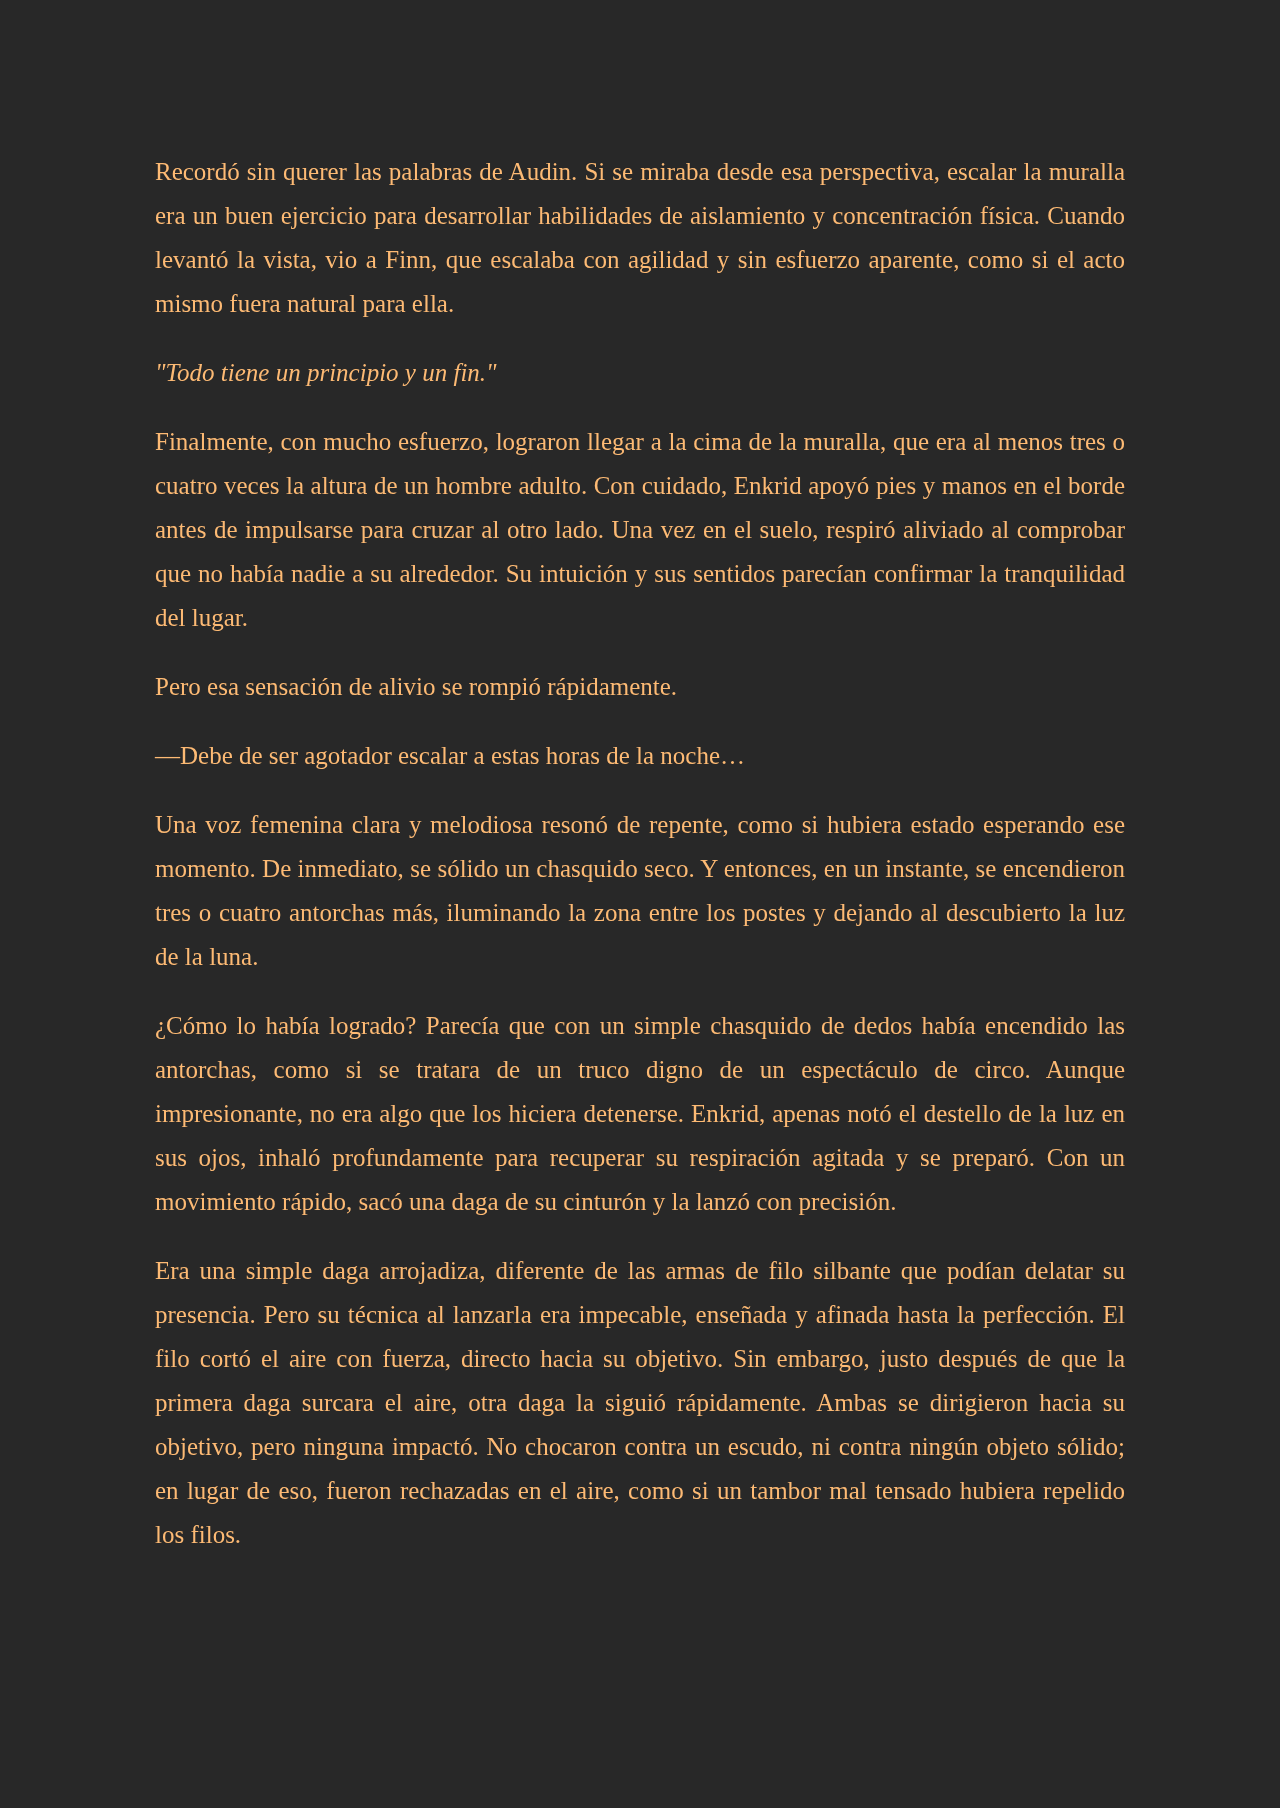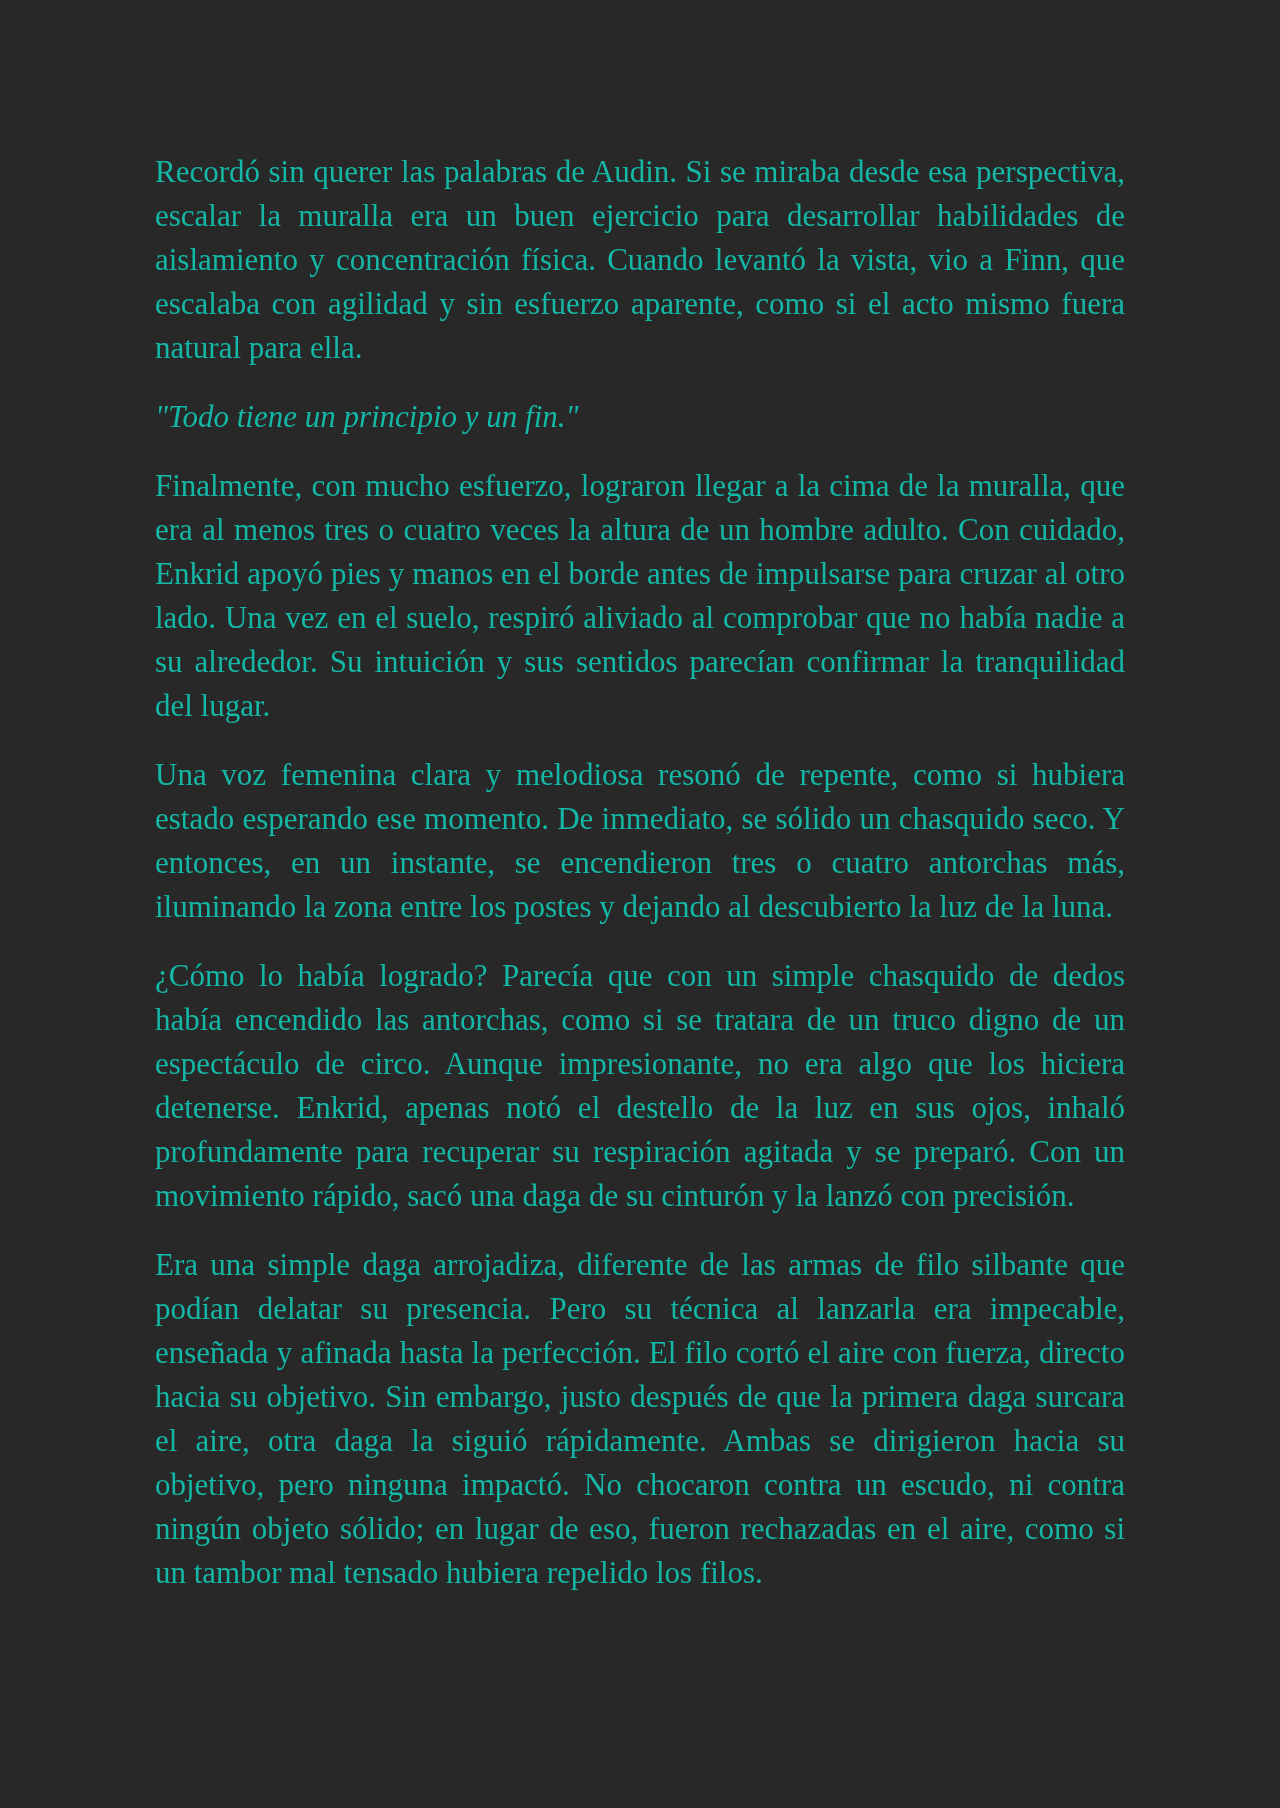--- a/index.html
+++ b/index.html
@@ -11,36 +11,38 @@
       width: 1280px;
       height: 1808px;
       overflow: hidden;
       position: relative;
     }
     .reader {
       position: absolute;
       left: 155px;
       top: 150px;
       width: 970px;
-      color: #14b8a6;
+      color: #fdba74;
       font-family: "Liberation Serif", "DejaVu Serif", serif;
-      font-size: 31px;
+      font-size: 25px;
       line-height: 44px;
       text-align: justify;
     }
     .reader p {
       margin: 0 0 25px 0;
     }
     .reader p.italic {
       font-style: italic;
     }
   </style>
 </head>
 <body>
 
 <main class="reader">
   <p>Recordó sin querer las palabras de Audin. Si se miraba desde esa perspectiva, escalar la muralla era un buen ejercicio para desarrollar habilidades de aislamiento y concentración física. Cuando levantó la vista, vio a Finn, que escalaba con agilidad y sin esfuerzo aparente, como si el acto mismo fuera natural para ella.</p>
   <p class="italic">"Todo tiene un principio y un fin."</p>
   <p>Finalmente, con mucho esfuerzo, lograron llegar a la cima de la muralla, que era al menos tres o cuatro veces la altura de un hombre adulto. Con cuidado, Enkrid apoyó pies y manos en el borde antes de impulsarse para cruzar al otro lado. Una vez en el suelo, respiró aliviado al comprobar que no había nadie a su alrededor. Su intuición y sus sentidos parecían confirmar la tranquilidad del lugar.</p>
+  <p>Pero esa sensación de alivio se rompió rápidamente.</p>
+  <p>—Debe de ser agotador escalar a estas horas de la noche…</p>
   <p>Una voz femenina clara y melodiosa resonó de repente, como si hubiera estado esperando ese momento. De inmediato, se sólido un chasquido seco. Y entonces, en un instante, se encendieron tres o cuatro antorchas más, iluminando la zona entre los postes y dejando al descubierto la luz de la luna.</p>
   <p>¿Cómo lo había logrado? Parecía que con un simple chasquido de dedos había encendido las antorchas, como si se tratara de un truco digno de un espectáculo de circo. Aunque impresionante, no era algo que los hiciera detenerse. Enkrid, apenas notó el destello de la luz en sus ojos, inhaló profundamente para recuperar su respiración agitada y se preparó. Con un movimiento rápido, sacó una daga de su cinturón y la lanzó con precisión.</p>
   <p>Era una simple daga arrojadiza, diferente de las armas de filo silbante que podían delatar su presencia. Pero su técnica al lanzarla era impecable, enseñada y afinada hasta la perfección. El filo cortó el aire con fuerza, directo hacia su objetivo. Sin embargo, justo después de que la primera daga surcara el aire, otra daga la siguió rápidamente. Ambas se dirigieron hacia su objetivo, pero ninguna impactó. No chocaron contra un escudo, ni contra ningún objeto sólido; en lugar de eso, fueron rechazadas en el aire, como si un tambor mal tensado hubiera repelido los filos.</p>
 </main>
 
 </body></html>

